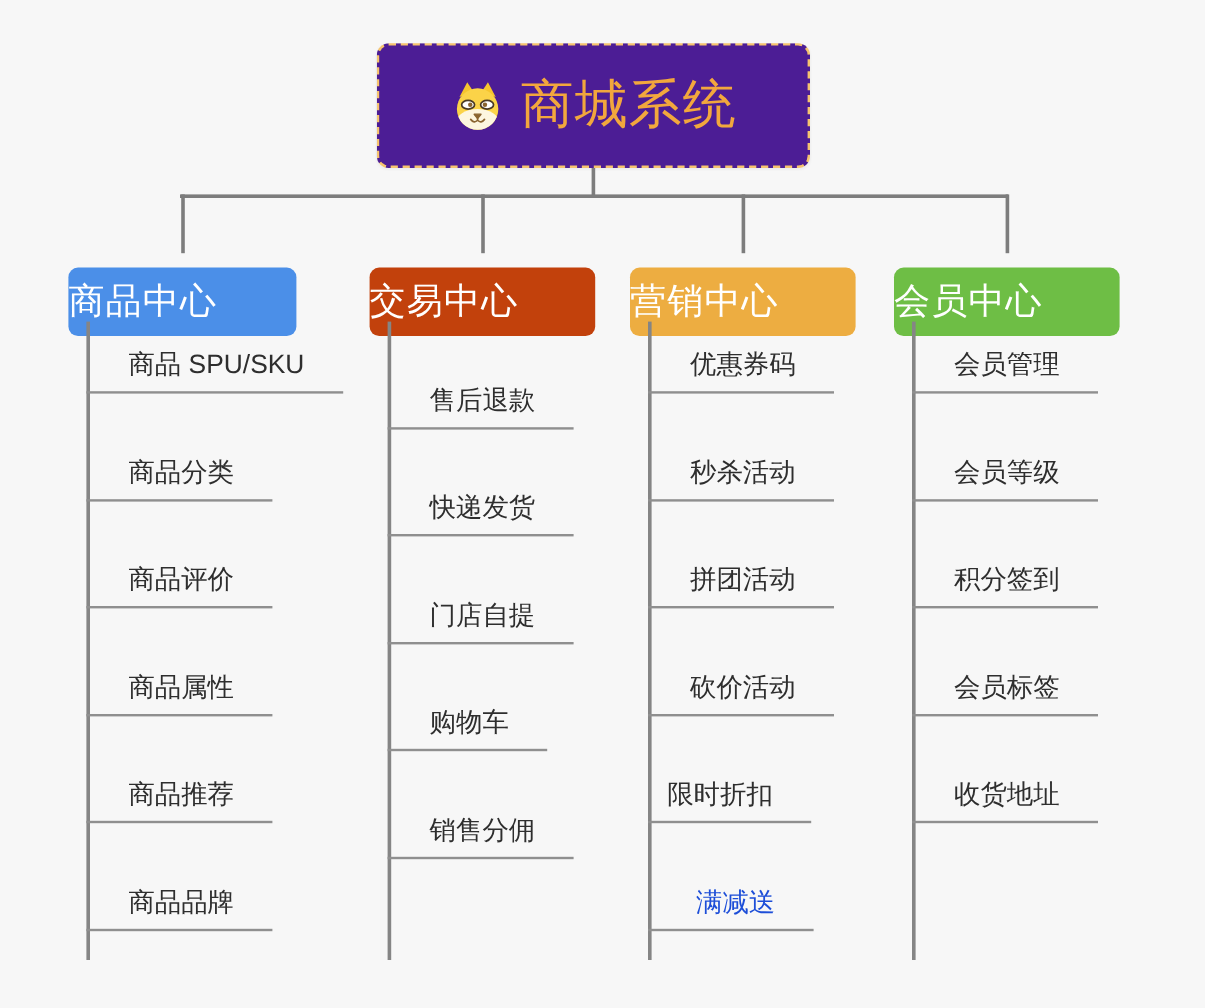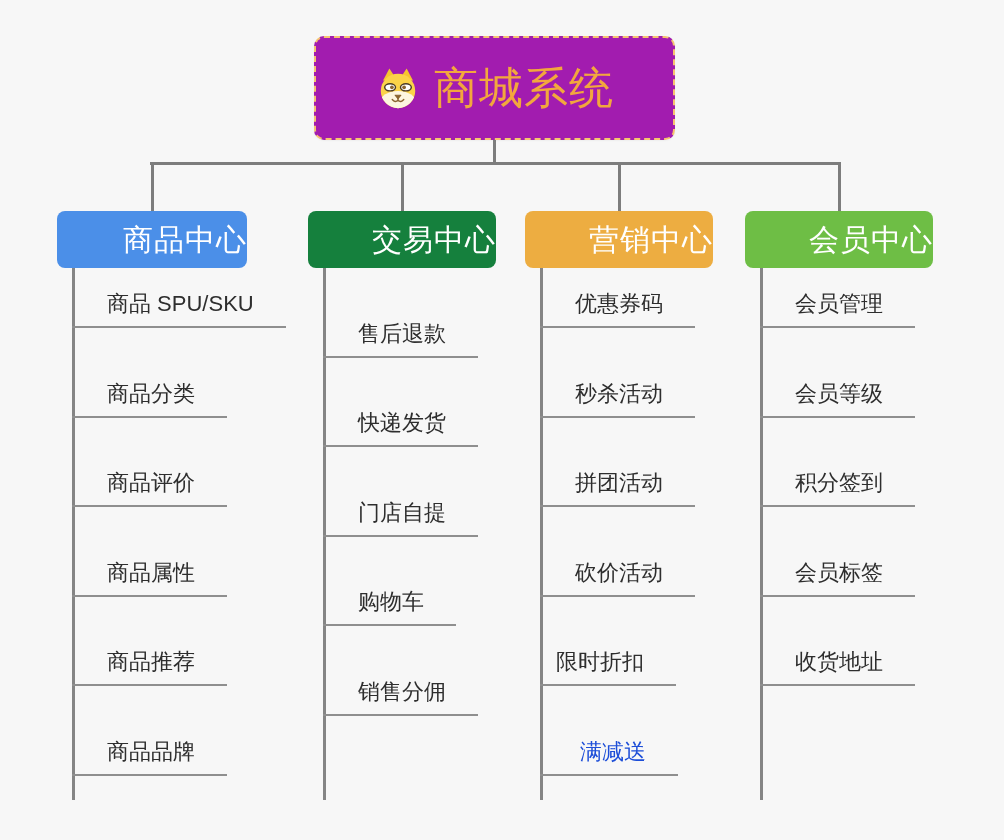--- a/index.html
+++ b/index.html
@@ -14,21 +14,21 @@
     height: 840px;
     background: #F7F7F7;
     overflow: hidden;
   }
   
   .root-node {
     position: absolute;
     left: 314px; top: 36px;
     width: 361px; height: 104px;
     box-sizing: border-box;
-    background: #a21caf;
+    background: #4c1d95;
     border: 2px dashed #F6C46F;
     border-radius: 10px;
     display: flex;
     align-items: center;
     justify-content: center;
     gap: 13px;
     box-shadow: 0 1px 2px rgba(0,0,0,0.04);
   }
   .root-icon { width: 46px; height: 46px; display: inline-block; }
   .root-icon svg { width: 46px; height: 46px; display: block; }
@@ -41,25 +41,25 @@
   }
   
   .conn { position: absolute; background: #7D7D7D; }
   .root-stem { left: 493px; top: 140px; width: 3px; height: 24px; }
   .h-bar     { left: 150px; top: 162px; width: 690px; height: 3px; }
   .drop      { width: 3px; top: 162px; height: 49px; }
   .trunk     { position: absolute; width: 3px; top: 268px; height: 532px; background: #858585; }
   
   .branch-node {
     position: absolute;
-    top: 211px;
+    top: 223px;
     height: 57px;
     line-height: 57px;
     border-radius: 8px;
-    text-align: right;
+    text-align: left;
     color: #FFFFFF;
     font-size: 30px;
     letter-spacing: 1px;
     white-space: nowrap;
     cursor: default;
   }
   
   .children {
     position: absolute;
     top: 268px;
@@ -138,21 +138,21 @@
         <div class="leaf-row">
           <div class="leaf" style="color: rgb(46, 46, 46); border-bottom-color: rgb(143, 143, 143);">商品属性</div>
         </div>
         <div class="leaf-row">
           <div class="leaf" style="color: rgb(46, 46, 46); border-bottom-color: rgb(143, 143, 143);">商品推荐</div>
         </div>
         <div class="leaf-row">
           <div class="leaf" style="color: rgb(46, 46, 46); border-bottom-color: rgb(143, 143, 143);">商品品牌</div>
         </div>
       </div>
-      <div class="branch-node" style="left: 308px; width: 188px; background: #15803d;">交易中心</div>
+      <div class="branch-node" style="left: 308px; width: 188px; background: #c2410c;">交易中心</div>
       <div class="trunk" style="left: 323px;"></div>
       <div class="children" style="left: 323px;">
         <div class="leaf-row">
           <div class="leaf" style="color: rgb(46, 46, 46); border-bottom-color: rgb(143, 143, 143);">售后退款</div>
         </div>
         <div class="leaf-row">
           <div class="leaf" style="color: rgb(46, 46, 46); border-bottom-color: rgb(143, 143, 143);">快递发货</div>
         </div>
         <div class="leaf-row">
           <div class="leaf" style="color: rgb(46, 46, 46); border-bottom-color: rgb(143, 143, 143);">门店自提</div>

